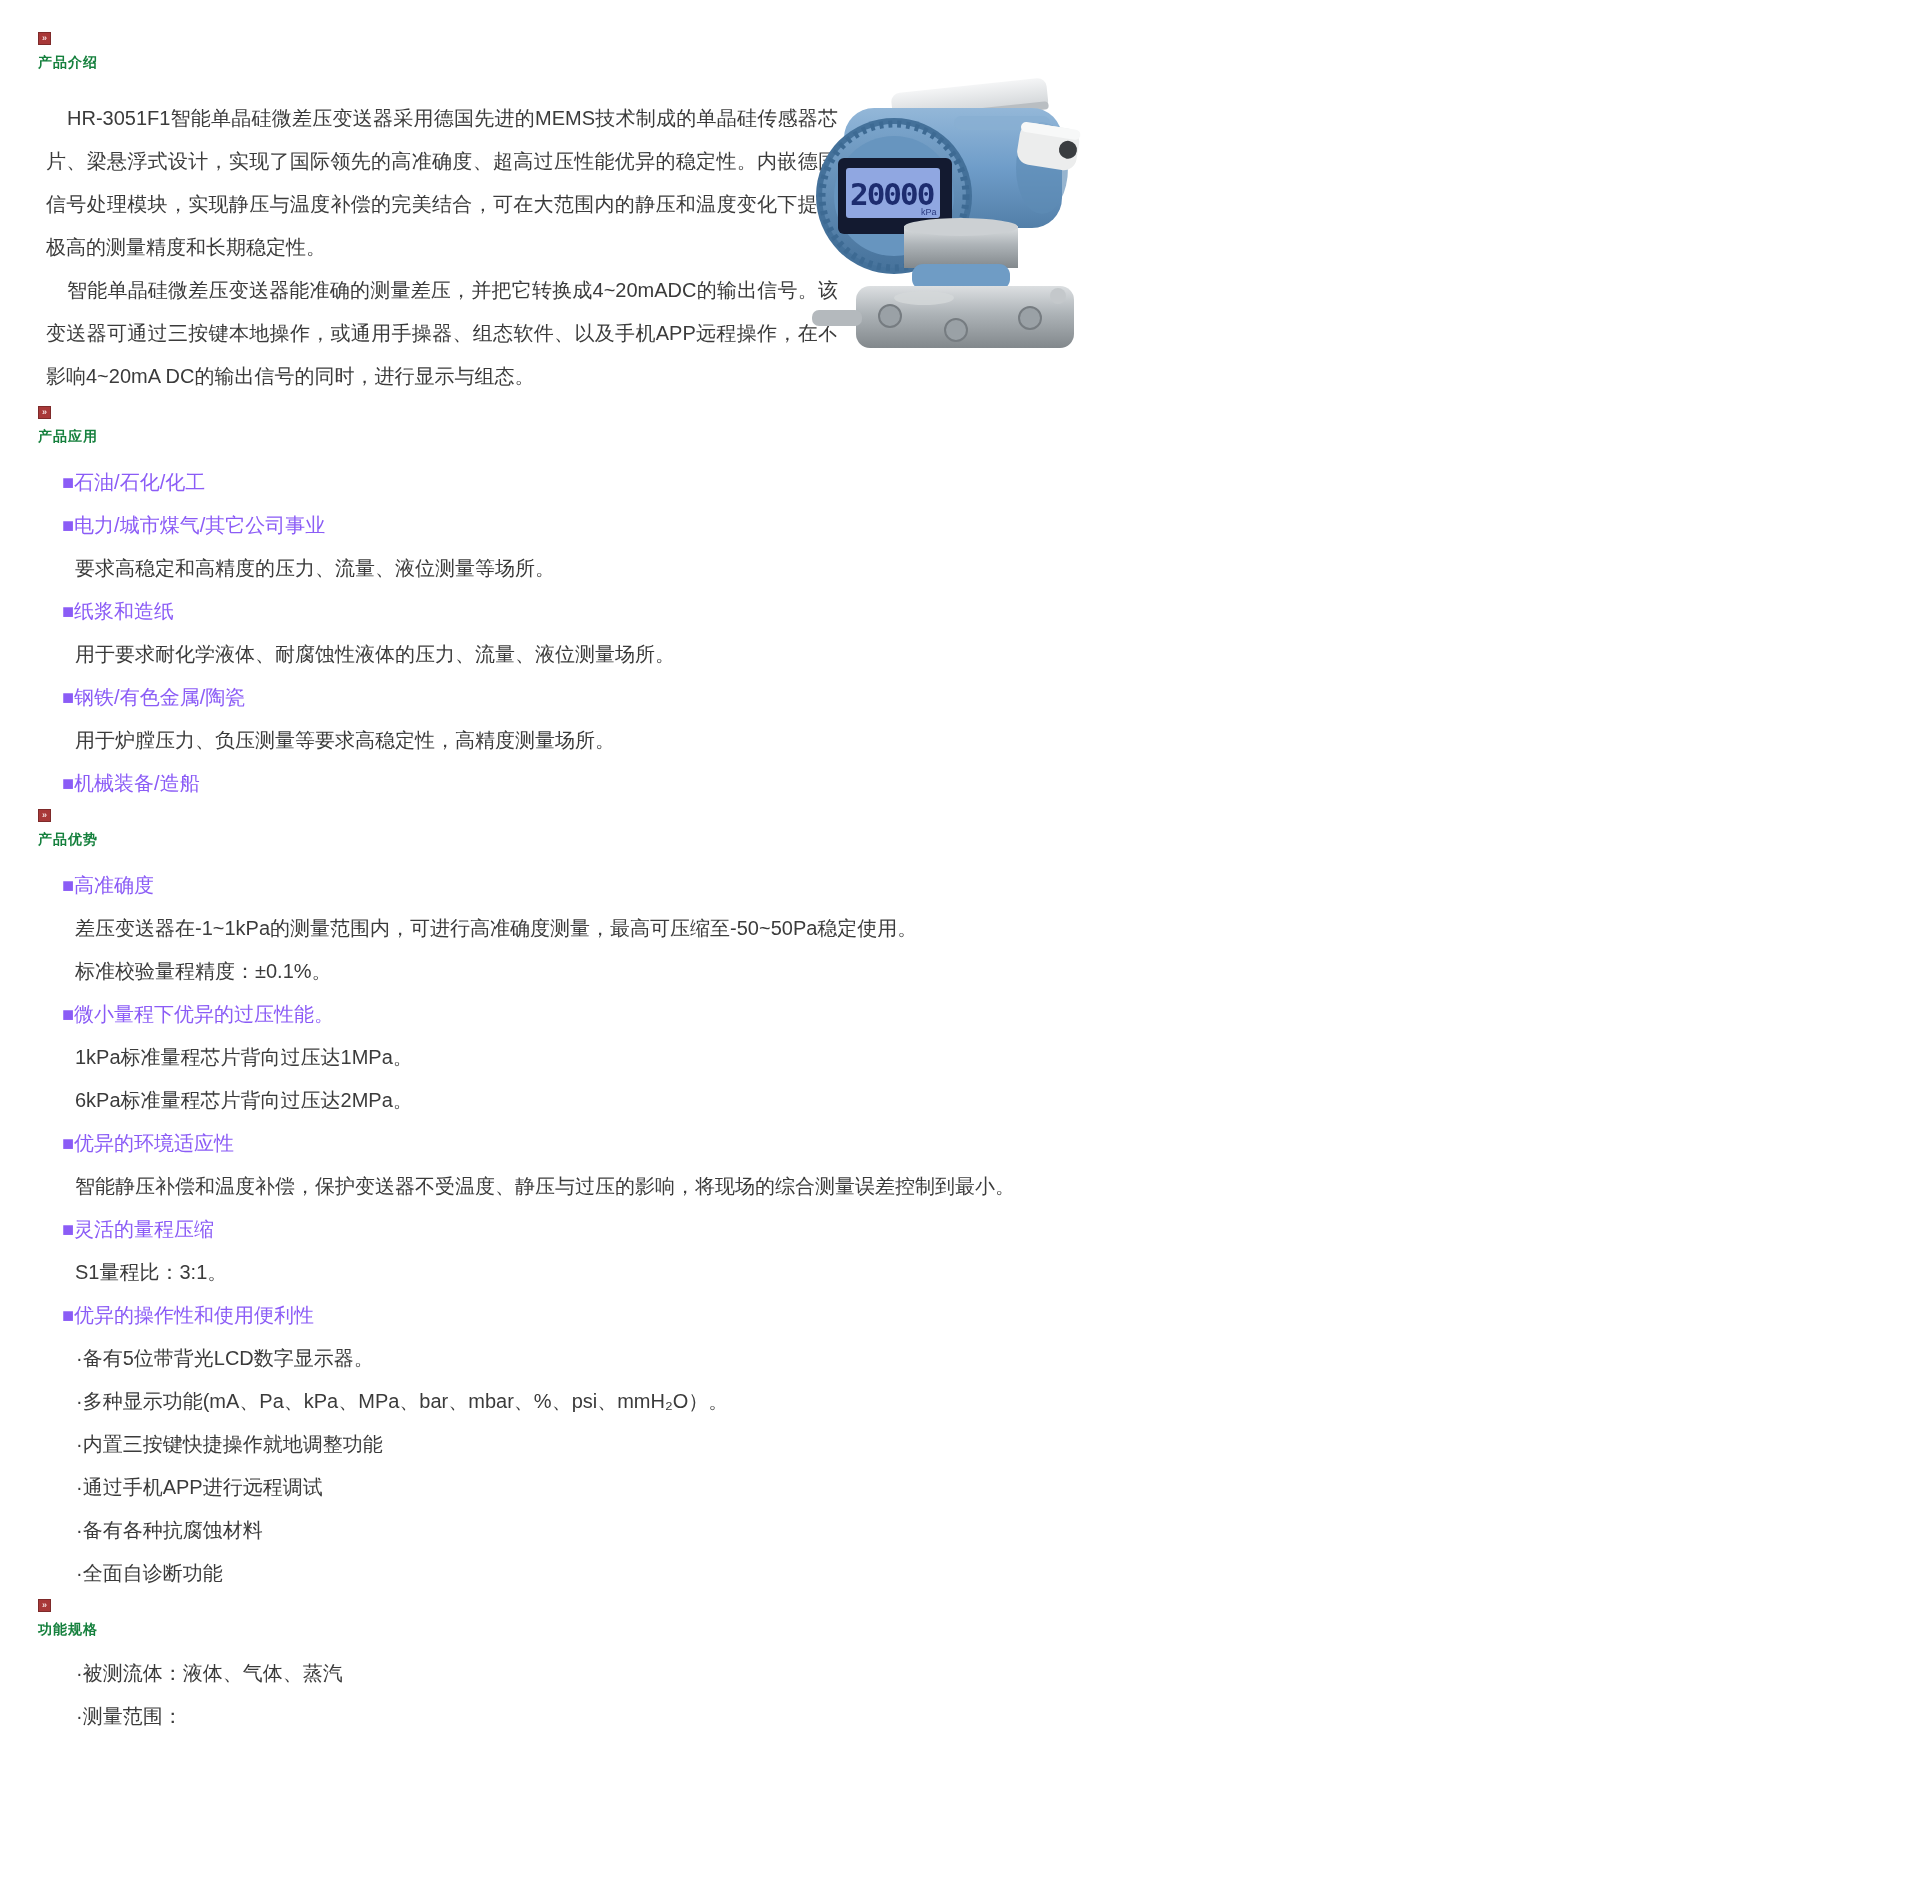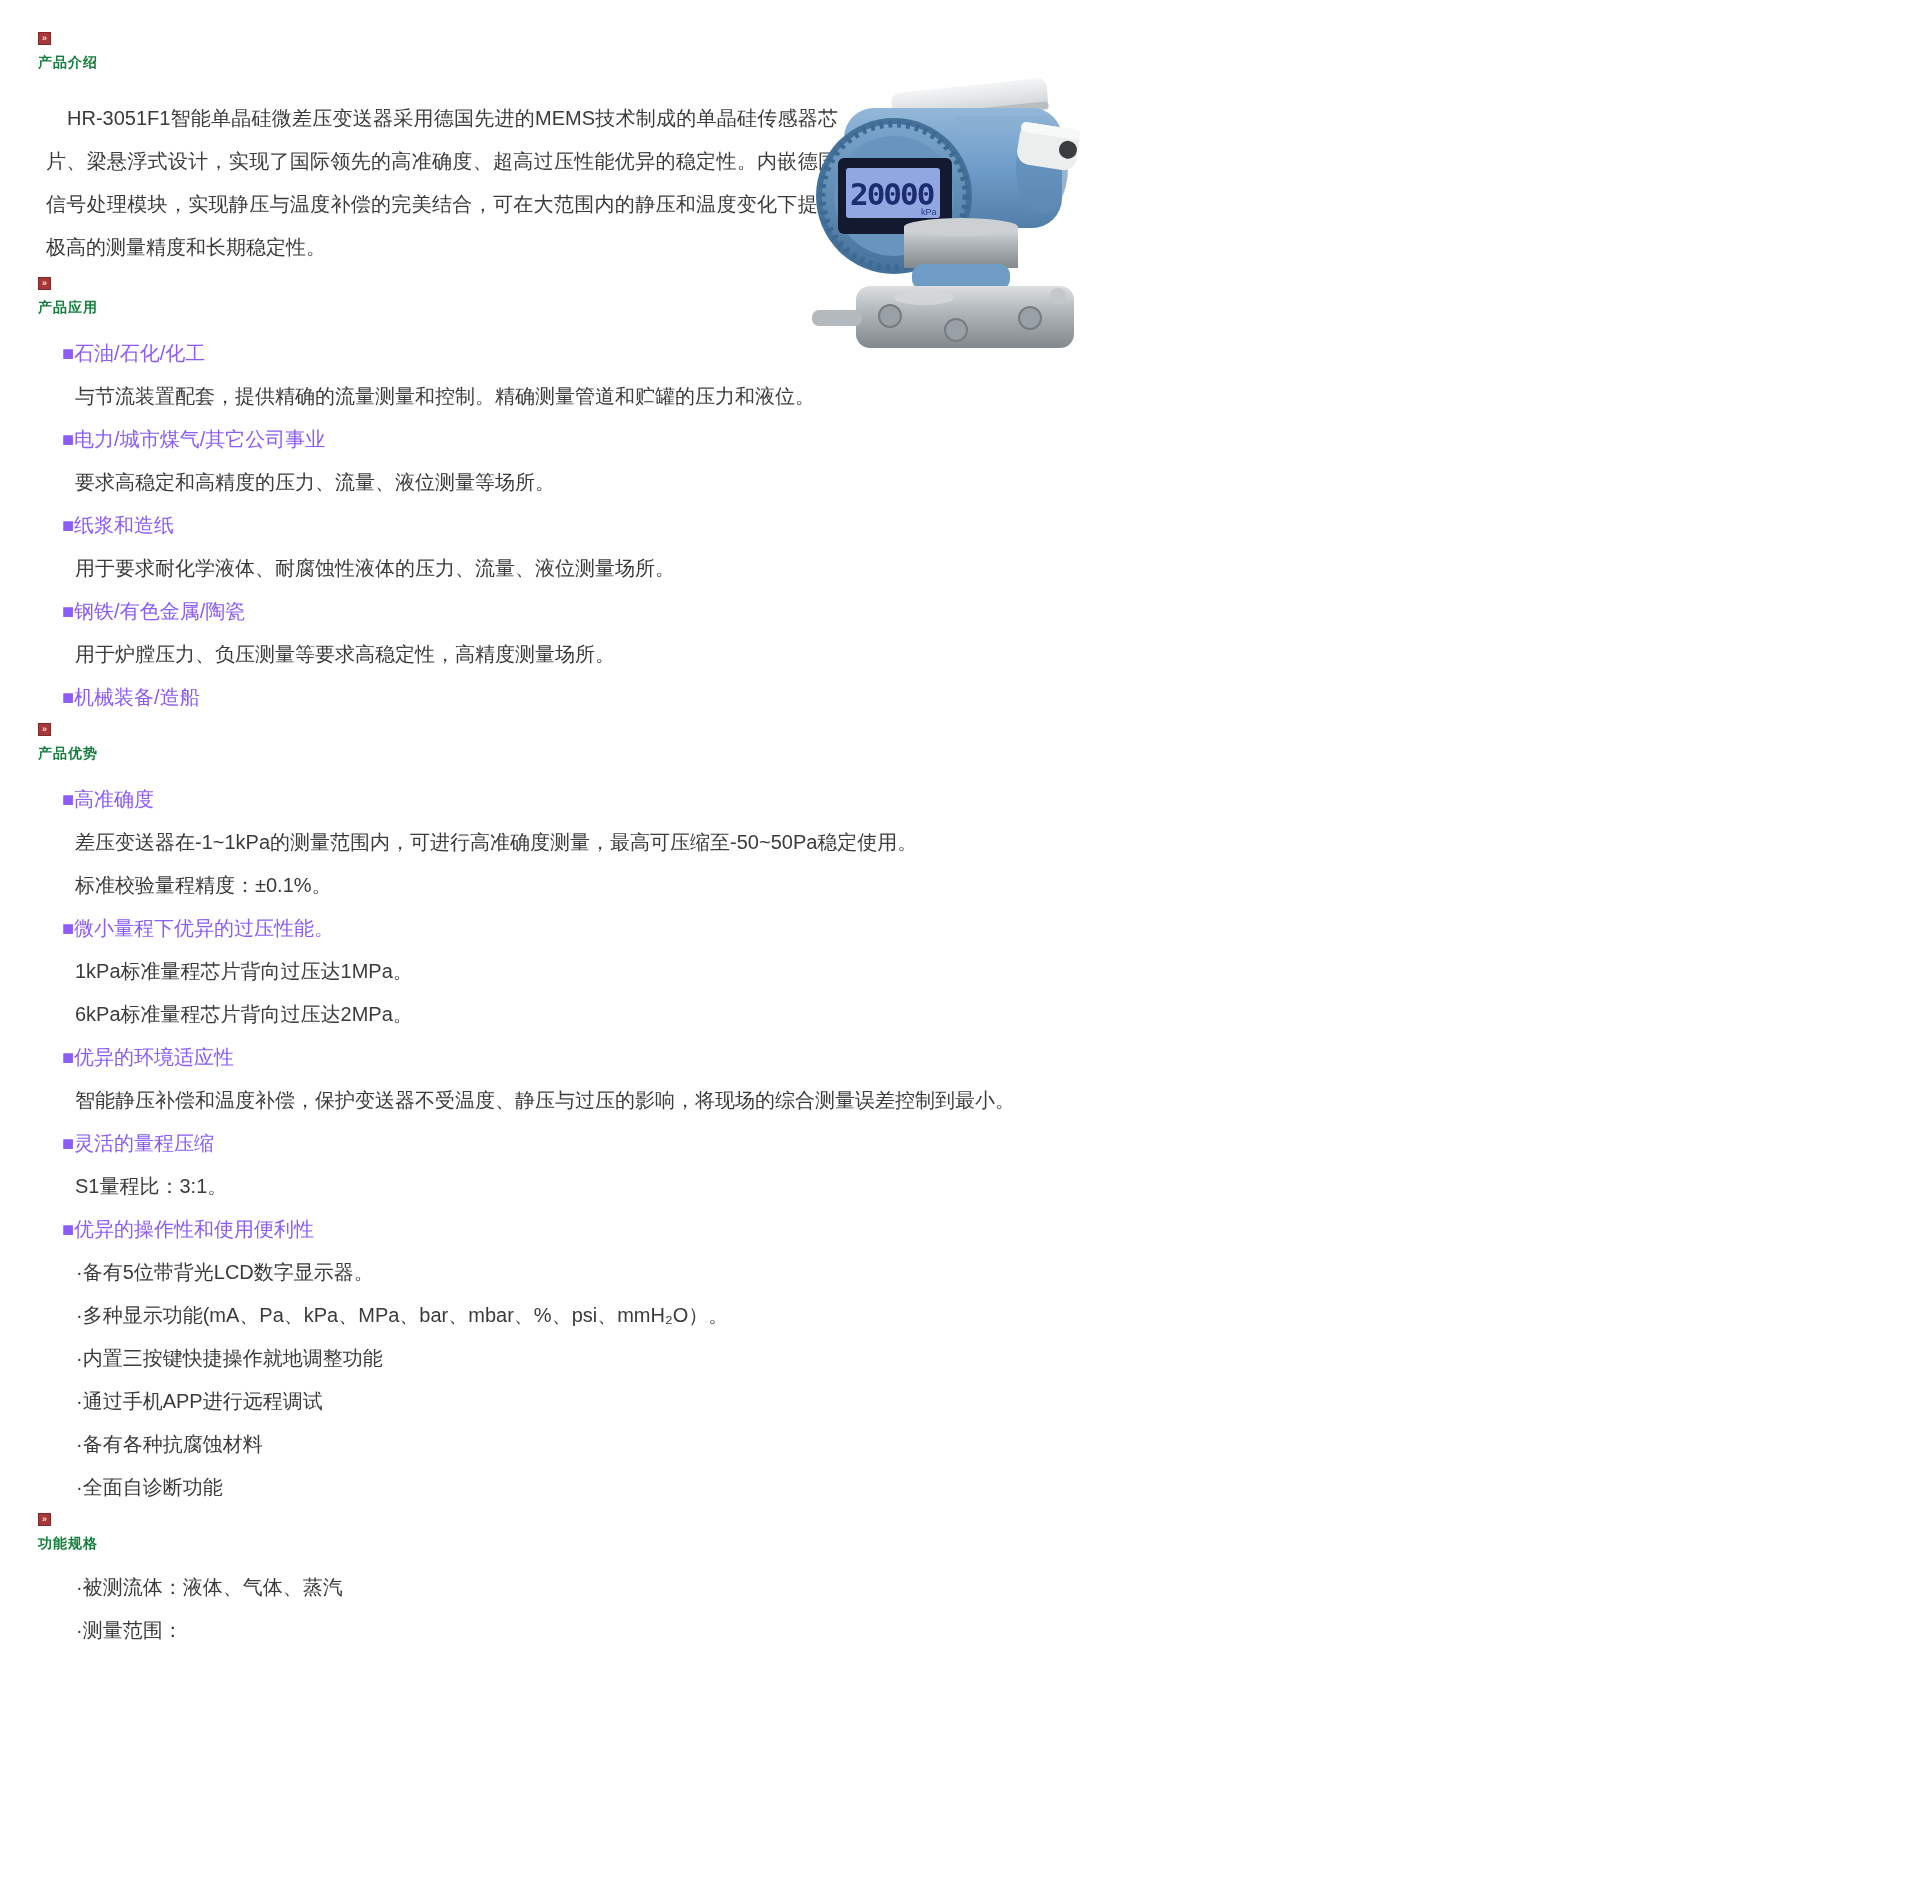--- a/index.html
+++ b/index.html
@@ -111,28 +111,28 @@
         <circle cx="152" cy="254" r="11" fill="#9aa1a6" stroke="#767c81" stroke-width="2"></circle>
         <circle cx="226" cy="242" r="11" fill="#9aa1a6" stroke="#767c81" stroke-width="2"></circle>
         <circle cx="254" cy="220" r="8" fill="#c4c8cb"></circle>
         <ellipse cx="120" cy="222" rx="30" ry="7" fill="#d5d8da" opacity="0.8"></ellipse>
       </g>
     </svg>
   </figure>
 
   <div class="intro-text">
     <p>HR-3051F1智能单晶硅微差压变送器采用德国先进的MEMS技术制成的单晶硅传感器芯片、梁悬浮式设计，实现了国际领先的高准确度、超高过压性能优异的稳定性。内嵌德国信号处理模块，实现静压与温度补偿的完美结合，可在大范围内的静压和温度变化下提供极高的测量精度和长期稳定性。</p>
+    <p>智能单晶硅微差压变送器能准确的测量差压，并把它转换成4~20mADC的输出信号。该变送器可通过三按键本地操作，或通用手操器、组态软件、以及手机APP远程操作，在不影响4~20mA DC的输出信号的同时，进行显示与组态。</p>
   </div>
 
   <span class="anchor-icon gap-anchor">»</span>
   <h2 class="sec-heading h-gap">产品应用</h2>
 
   <div class="list-block">
     <div class="b-title">■石油/石化/化工</div>
-    <div class="b-desc">与节流装置配套，提供精确的流量测量和控制。精确测量管道和贮罐的压力和液位。</div>
     <div class="b-title">■电力/城市煤气/其它公司事业</div>
     <div class="b-desc">要求高稳定和高精度的压力、流量、液位测量等场所。</div>
     <div class="b-title">■纸浆和造纸</div>
     <div class="b-desc">用于要求耐化学液体、耐腐蚀性液体的压力、流量、液位测量场所。</div>
     <div class="b-title">■钢铁/有色金属/陶瓷</div>
     <div class="b-desc">用于炉膛压力、负压测量等要求高稳定性，高精度测量场所。</div>
     <div class="b-title">■机械装备/造船</div>
   </div>
 
   <span class="anchor-icon gap-anchor-sm">»</span>

